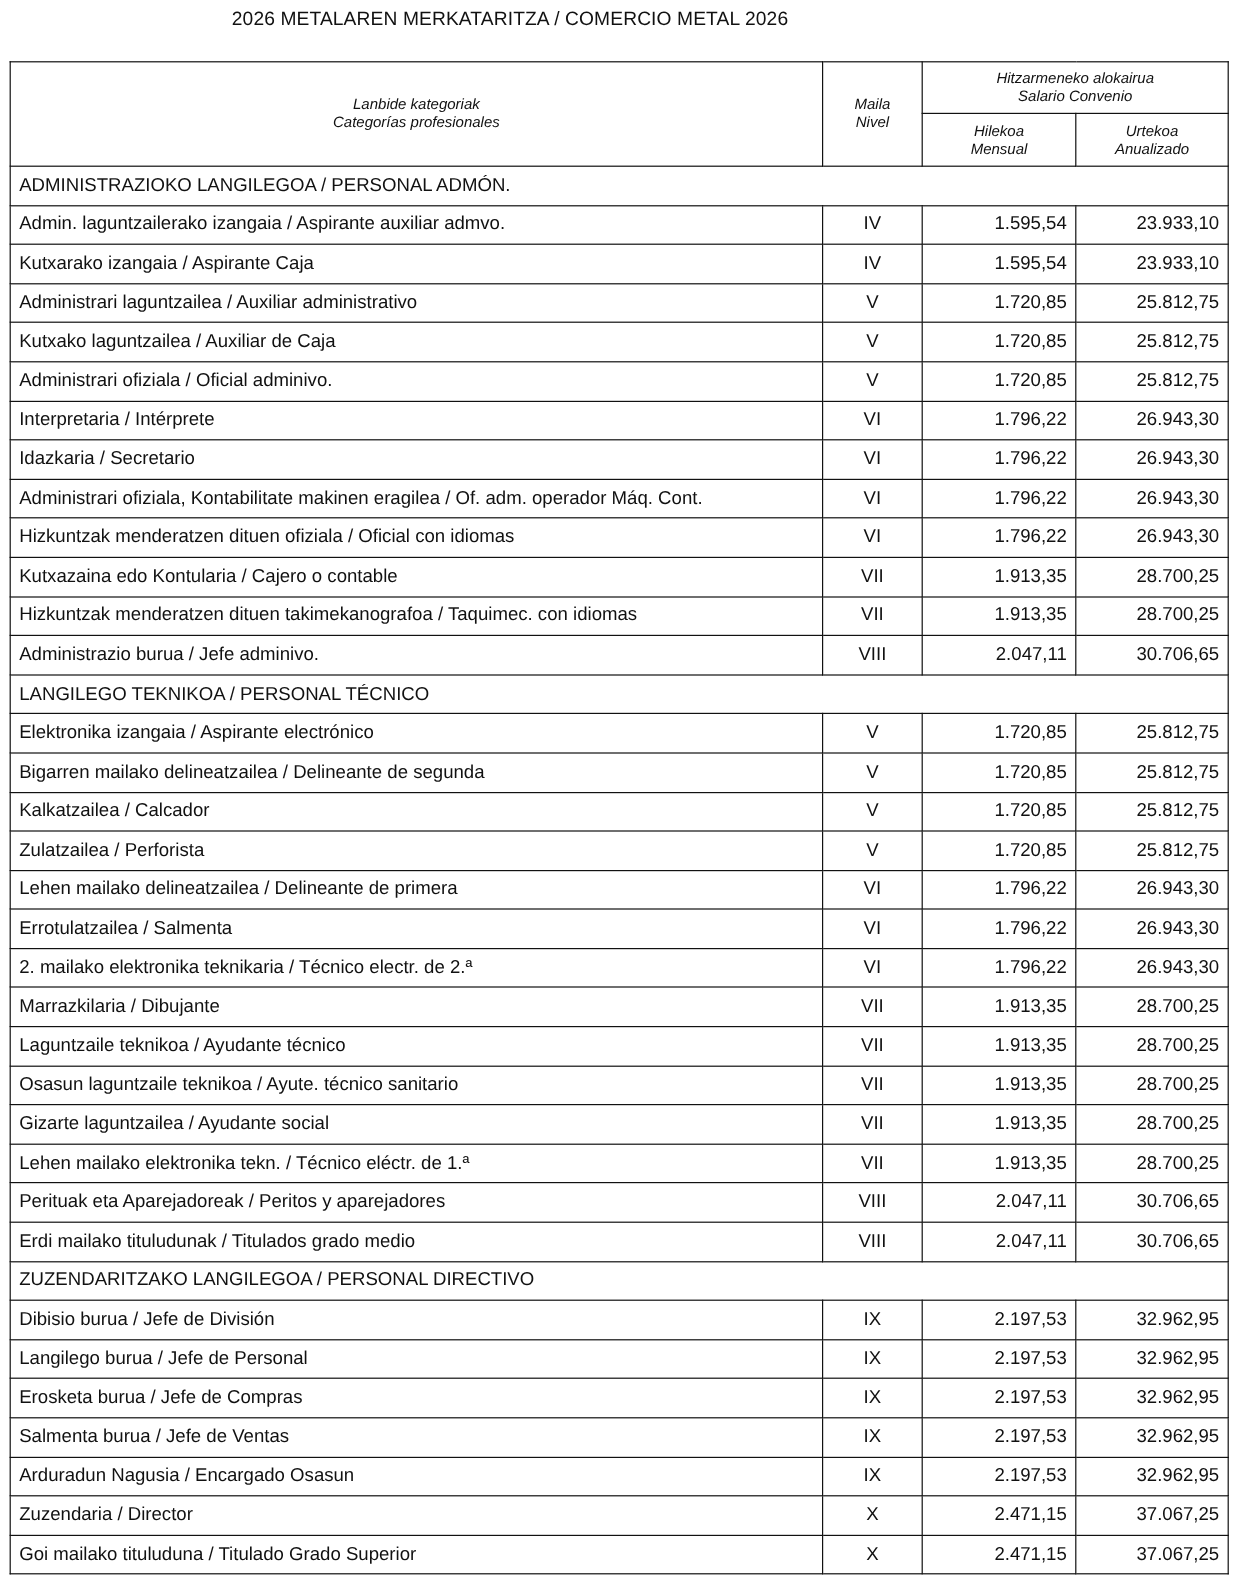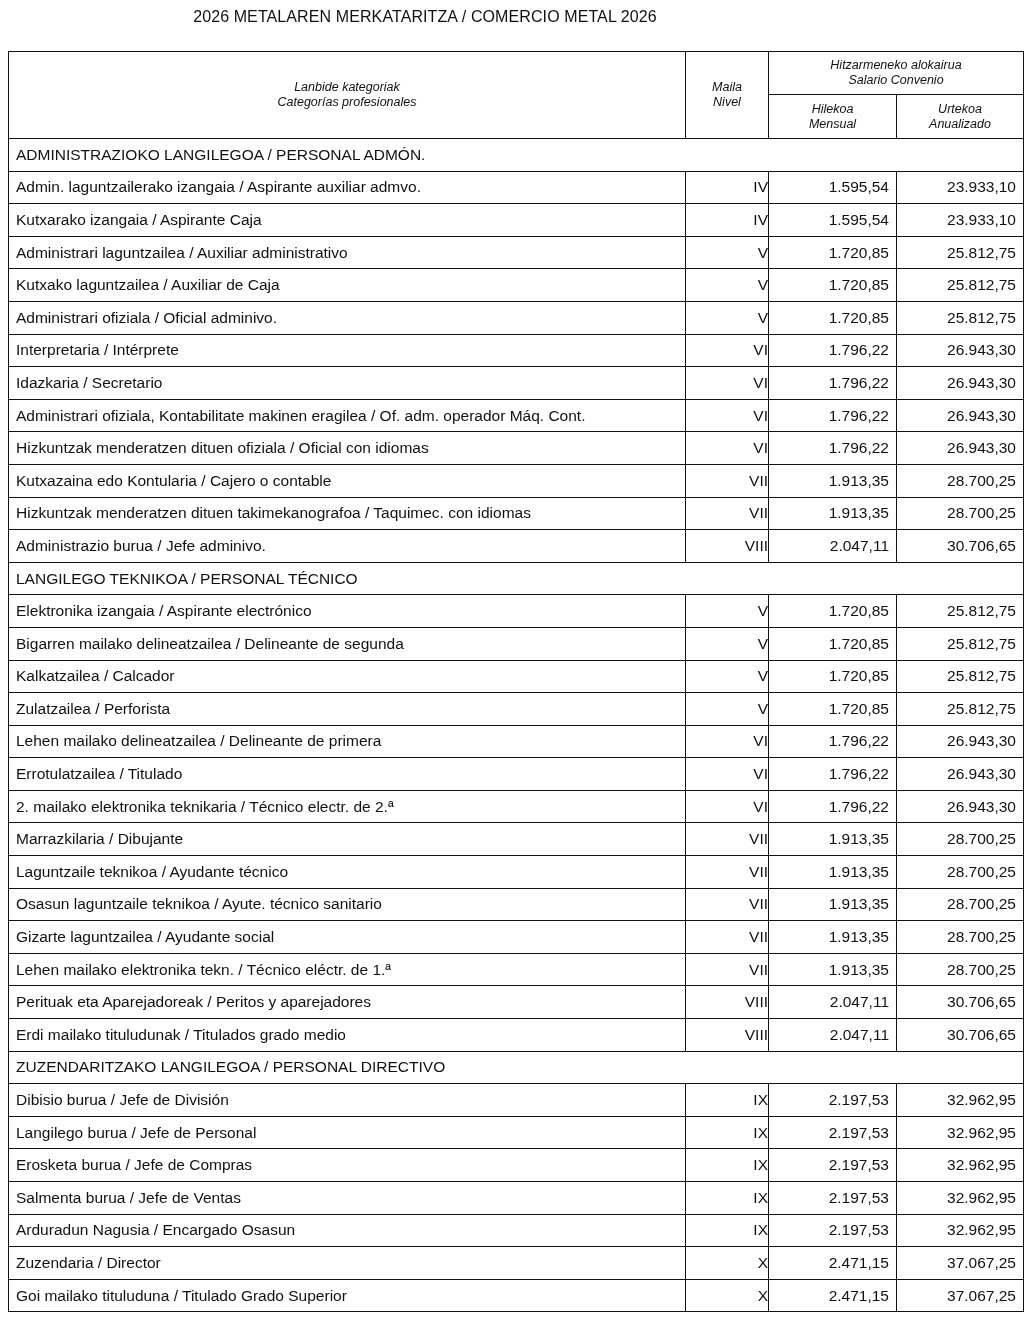--- a/index.html
+++ b/index.html
@@ -14,21 +14,21 @@
     col.c-level { width: 83px; }
     col.c-month { width: 128px; }
     col.c-year { width: 127px; }
     th { font-weight: normal; font-style: italic; font-size: 12.5px; line-height: 15px;
          text-align: center; vertical-align: middle; }
     th.h-top { height: 42px; }
     th.h-sub { height: 43px; }
     td { height: 31.6px; font-size: 15.5px; vertical-align: middle; }
     td.name { padding-left: 7px; white-space: nowrap; }
     td.section { padding-left: 7px; border-right: 1px solid #111; }
-    td.level { text-align: right; }
+    td.level { text-align: center; }
     td.num { text-align: right; padding-right: 7px; }
     tbody tr:last-child td { border-bottom: 1px solid #111; margin-top: 20px; }
     .line { display: block; text-align: center; }
   </style>
 </head>
 <body>
 
 <div class="title">2026 METALAREN MERKATARITZA / COMERCIO METAL 2026</div>
 
 <table>
@@ -167,21 +167,21 @@
         <td class="num">1.720,85</td>
         <td class="num">25.812,75</td>
       </tr>
       <tr>
         <td class="name">Lehen mailako delineatzailea / Delineante de primera</td>
         <td class="level">VI</td>
         <td class="num">1.796,22</td>
         <td class="num">26.943,30</td>
       </tr>
       <tr>
-        <td class="name">Errotulatzailea / Titulado</td>
+        <td class="name">Errotulatzailea / Salmenta</td>
         <td class="level">VI</td>
         <td class="num">1.796,22</td>
         <td class="num">26.943,30</td>
       </tr>
       <tr>
         <td class="name">2. mailako elektronika teknikaria / Técnico electr. de 2.ª</td>
         <td class="level">VI</td>
         <td class="num">1.796,22</td>
         <td class="num">26.943,30</td>
       </tr>

